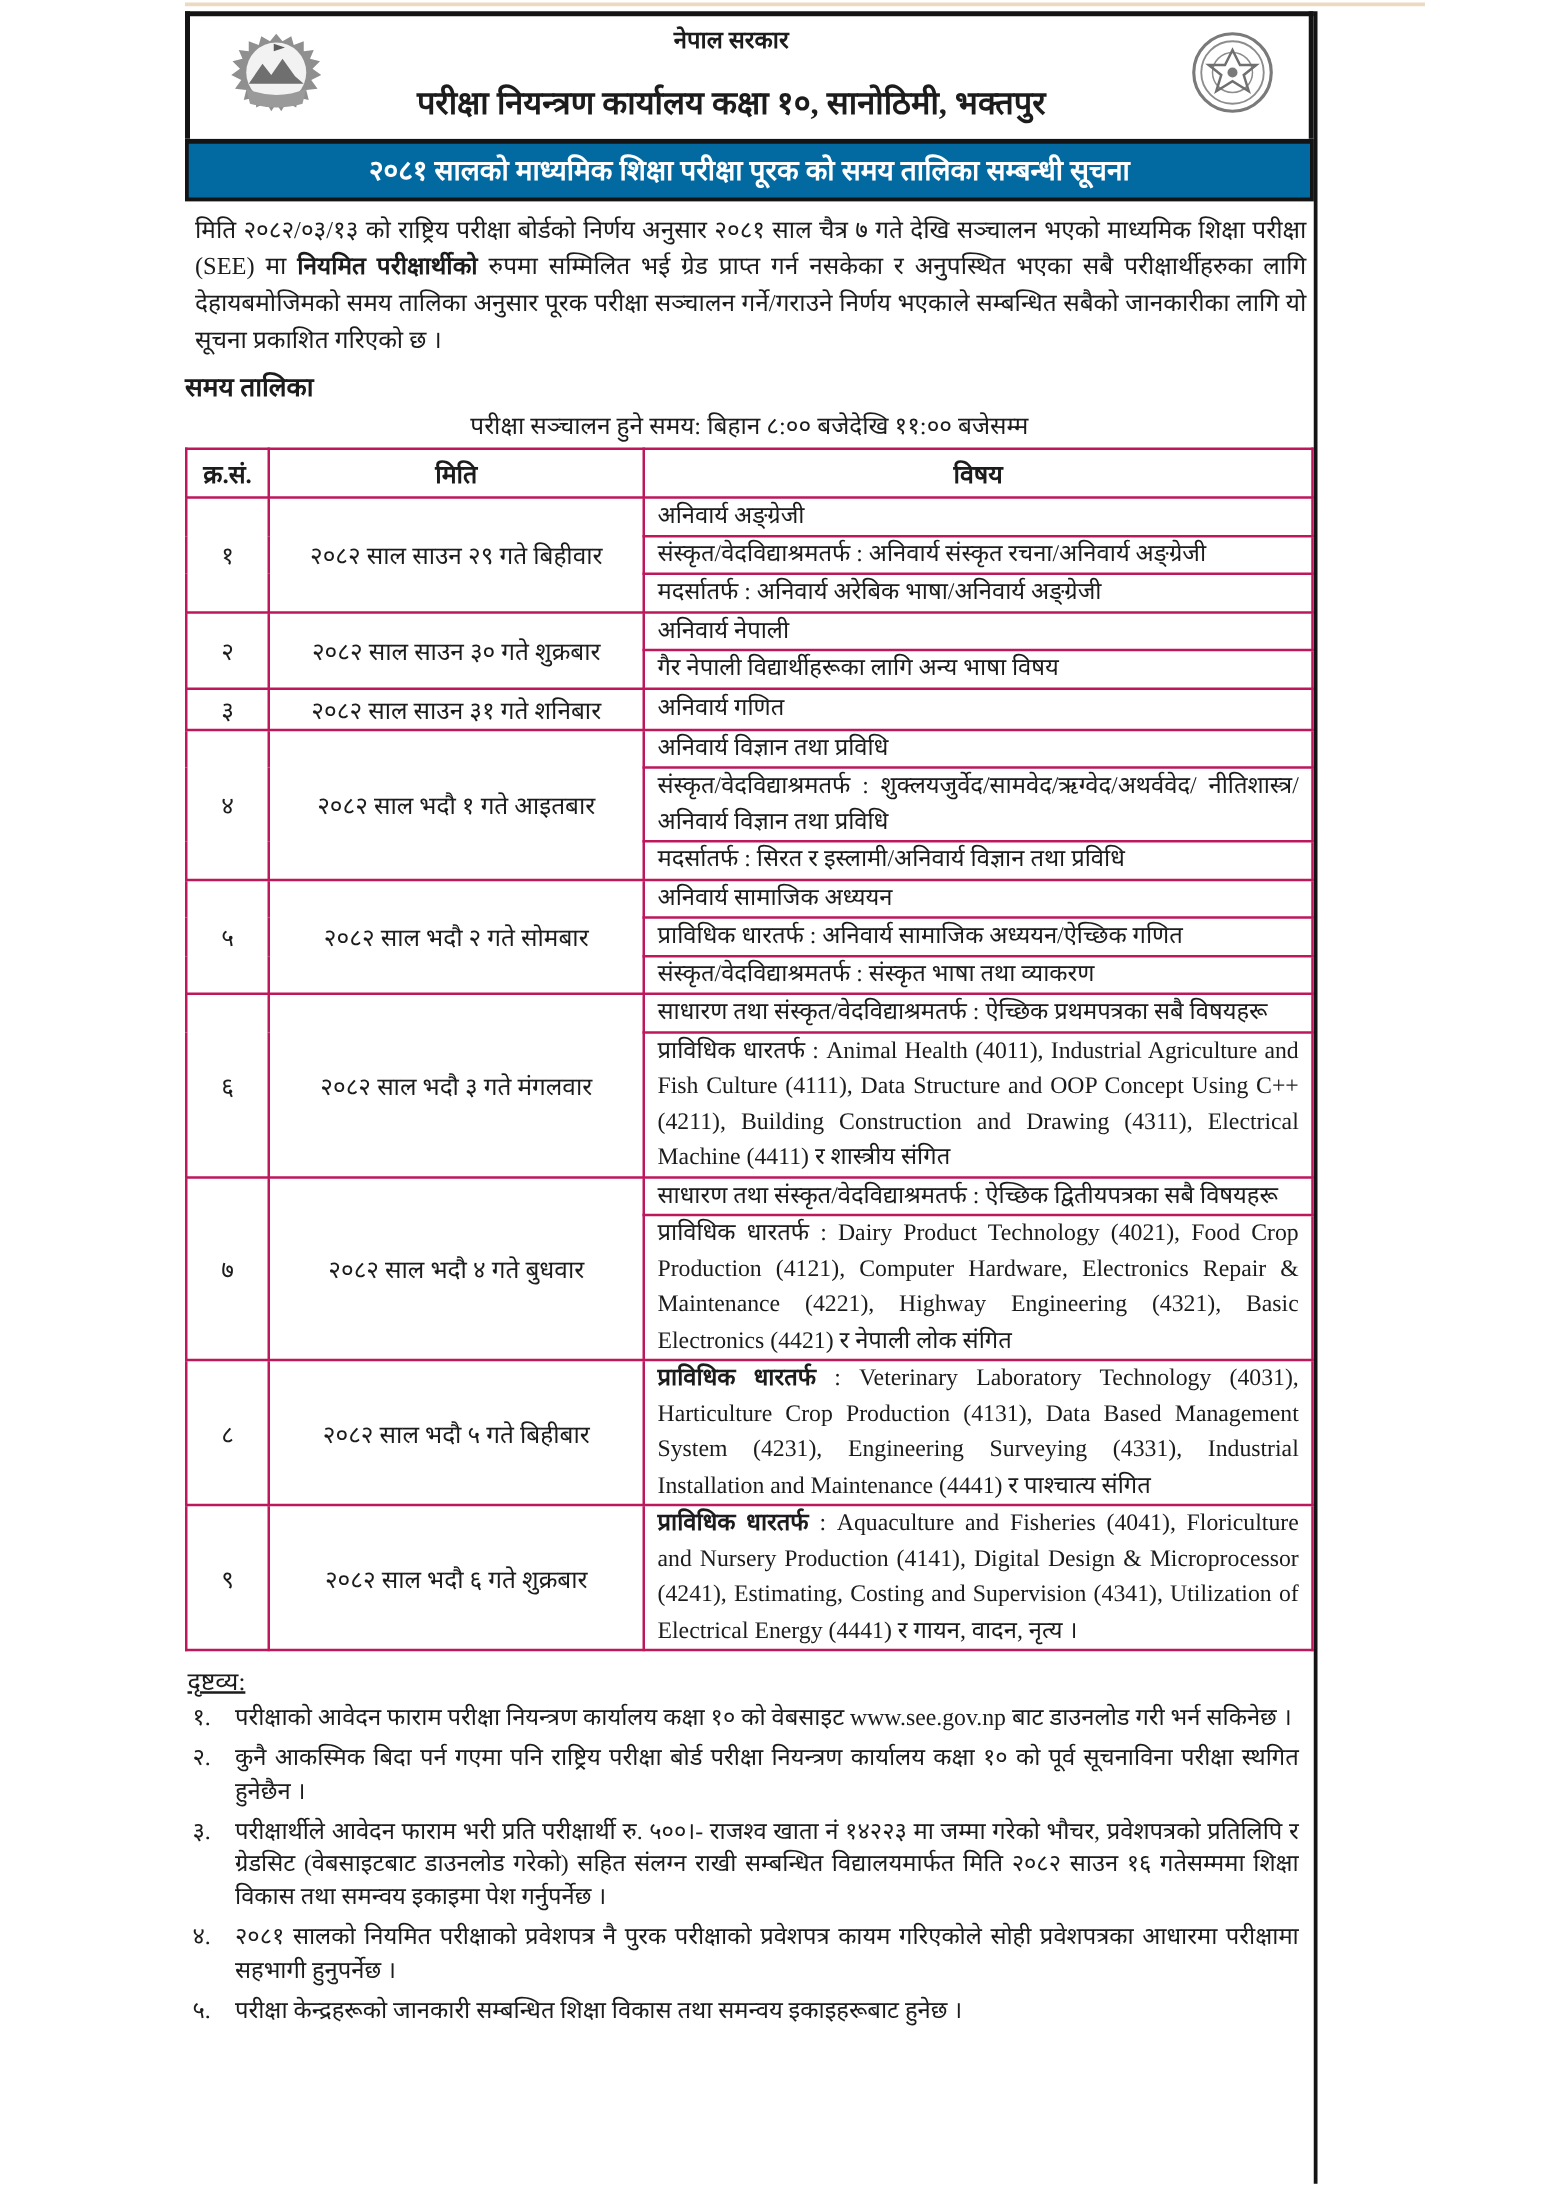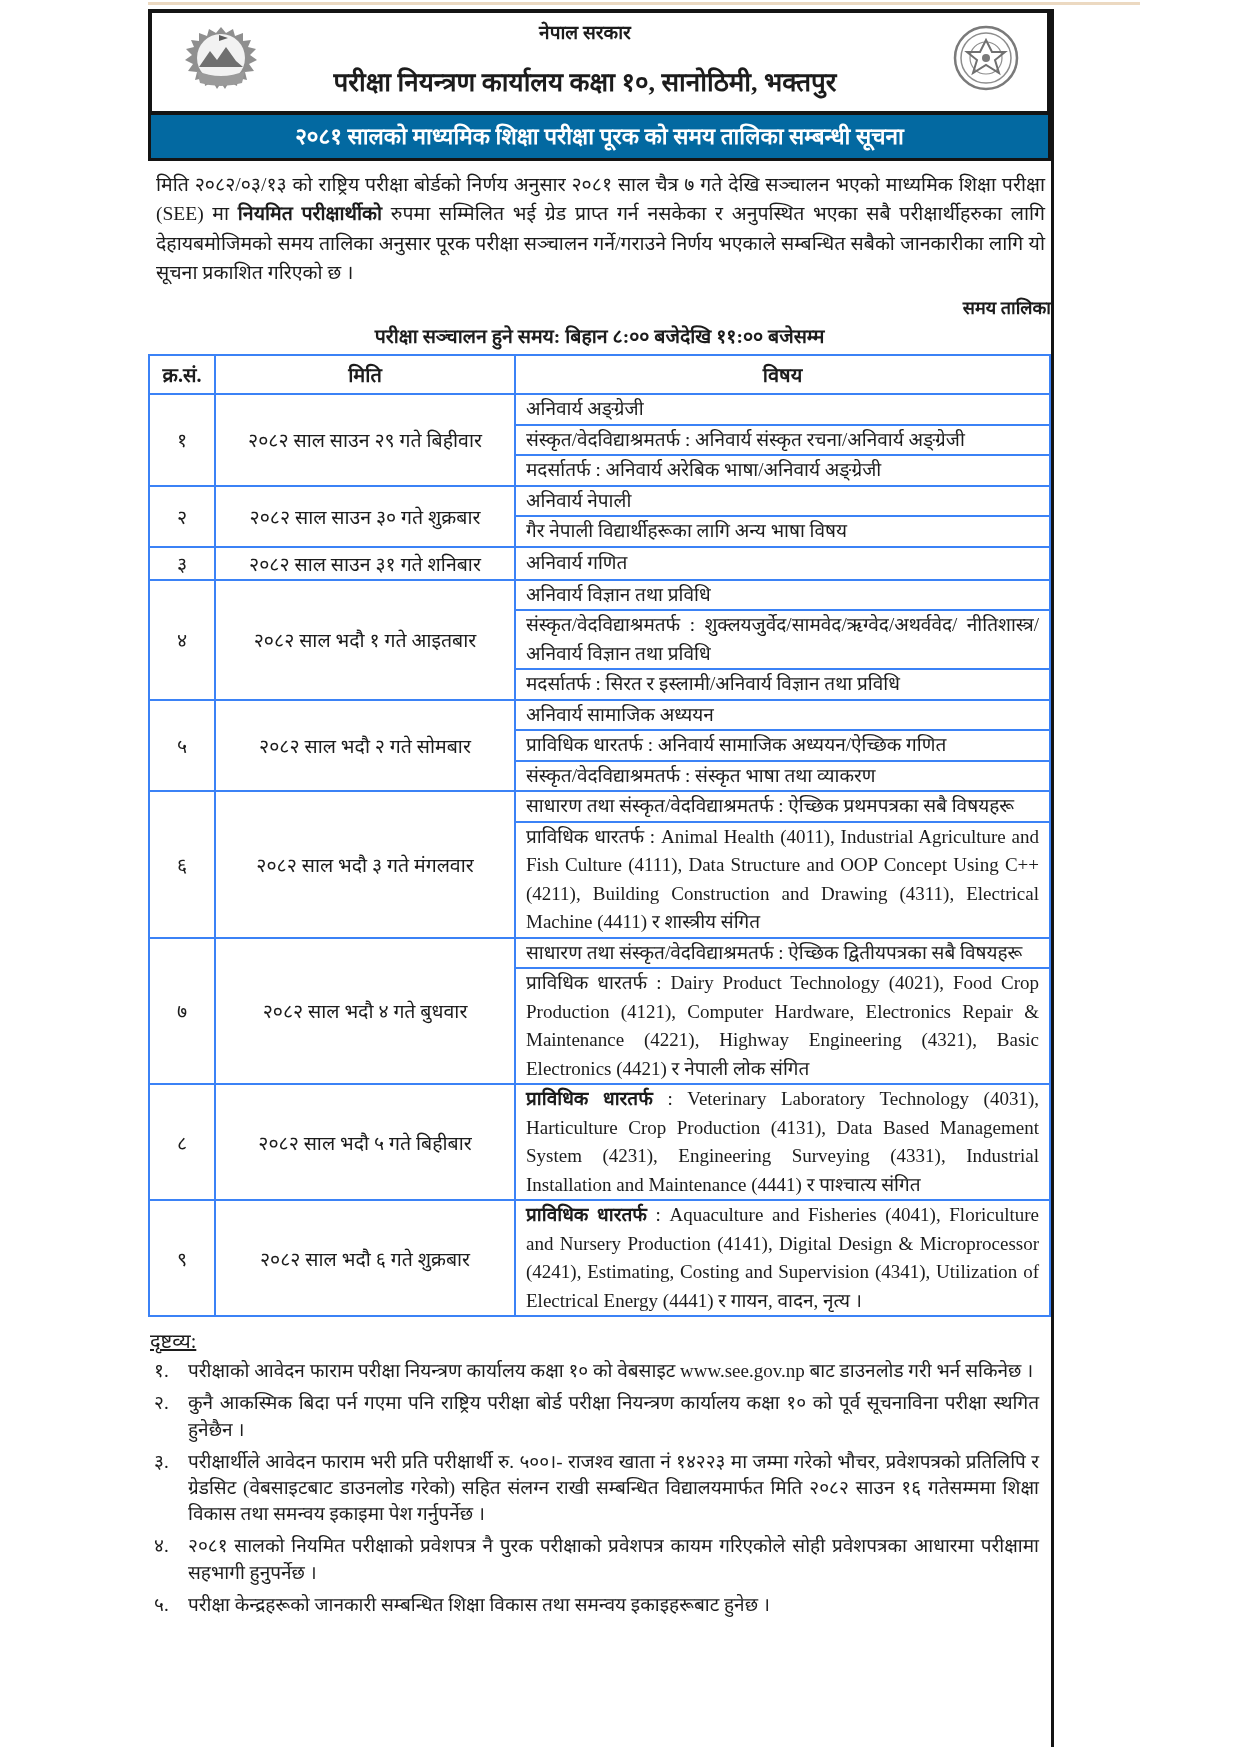--- a/index.html
+++ b/index.html
@@ -18,25 +18,25 @@
   .hline2{font-size:22px;font-weight:bold;line-height:1.35;}
   .hline3{font-size:26px;font-weight:bold;line-height:1.4;margin-top:19px;}
   .emblem{position:absolute;top:12px;}
   .emblem.left{left:32px;}
   .emblem.right{right:28px;}
   
   .banner{background:#0369a1;color:#ffffff;text-align:center;font-weight:bold;
     font-size:22.5px;padding:5px 4px 7px 4px;border:3px solid #141414;border-top:4px solid #141414;}
   
   .intro{font-size:19.5px;line-height:1.5;text-align:justify;padding:9px 6px 4px 8px;}
-  .sched-title{text-align:right;font-weight:bold;font-size:18px;margin-top:4px;}
-  .sched-time{text-align:center;font-weight:bold;font-size:19.5px;margin-top:3px;margin-bottom:5px;}
+  .sched-title{text-align:left;font-weight:bold;font-size:21px;margin-top:4px;}
+  .sched-time{text-align:center;font-weight:normal;font-size:19.5px;margin-top:3px;margin-bottom:5px;}
   
   table.schedule{width:100%;border-collapse:collapse;table-layout:fixed;}
-  table.schedule th,table.schedule td{border:2px solid #3b82f6;}
+  table.schedule th,table.schedule td{border:2px solid #be185d;}
   table.schedule th{font-size:20px;font-weight:bold;padding:5px 4px;text-align:center;}
   col.c-sn{width:66px;} col.c-date{width:300px;}
   td.sn{text-align:center;vertical-align:middle;font-size:19.5px;}
   td.date{text-align:center;vertical-align:middle;font-size:19.5px;padding:2px 8px;}
   td.subject{font-size:19px;line-height:1.5;padding:0 10px;text-align:justify;
     vertical-align:middle;min-height:34px;}
   td.subject b{font-weight:bold;}
   
   .notes{padding:6px 2px 0 2px;}
   .notes-heading{font-weight:normal;font-size:20px;text-decoration:underline;margin:4px 0 4px 0;}

